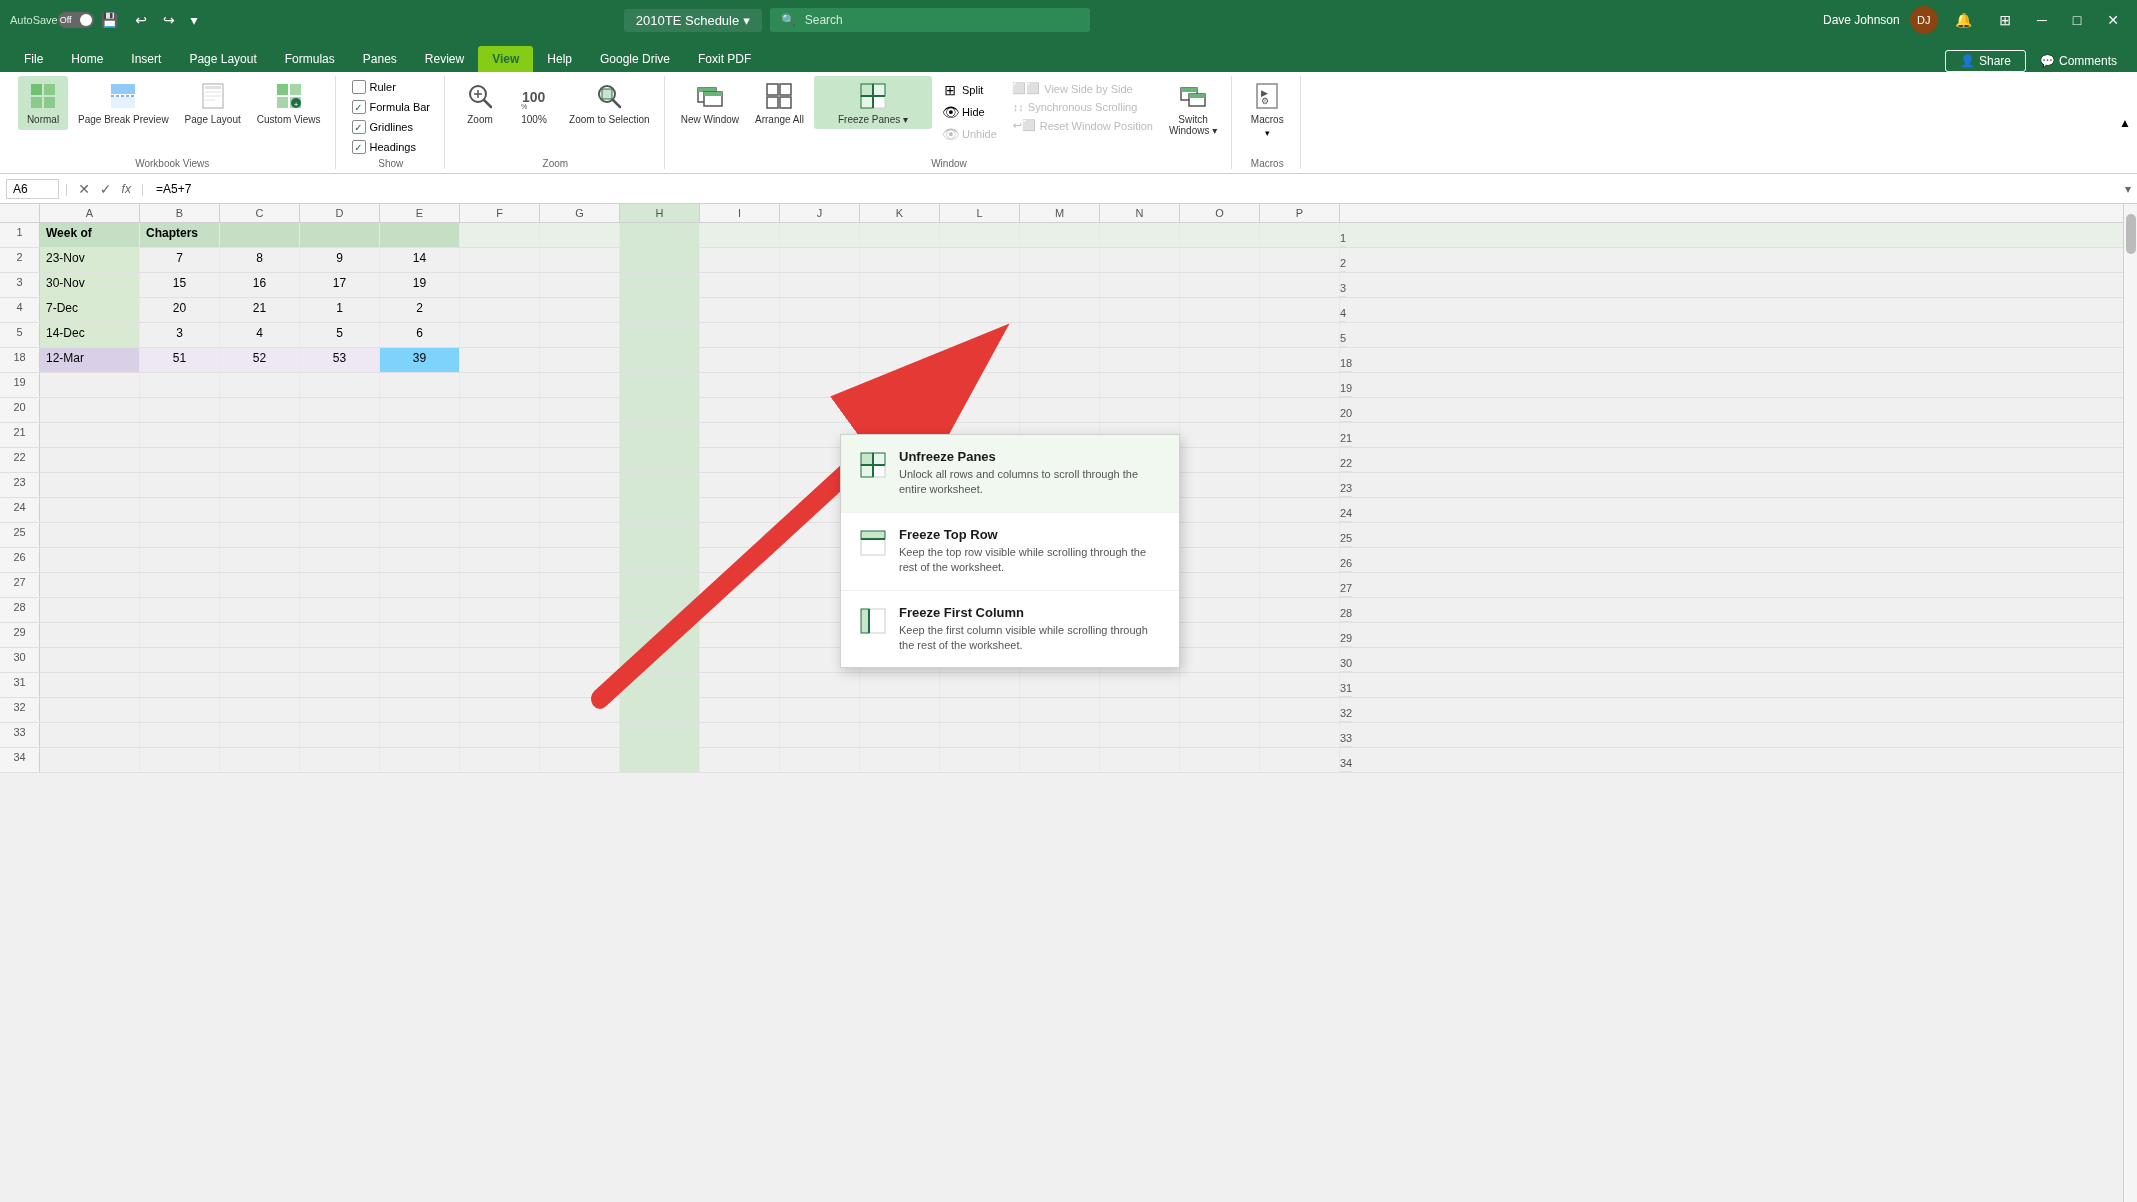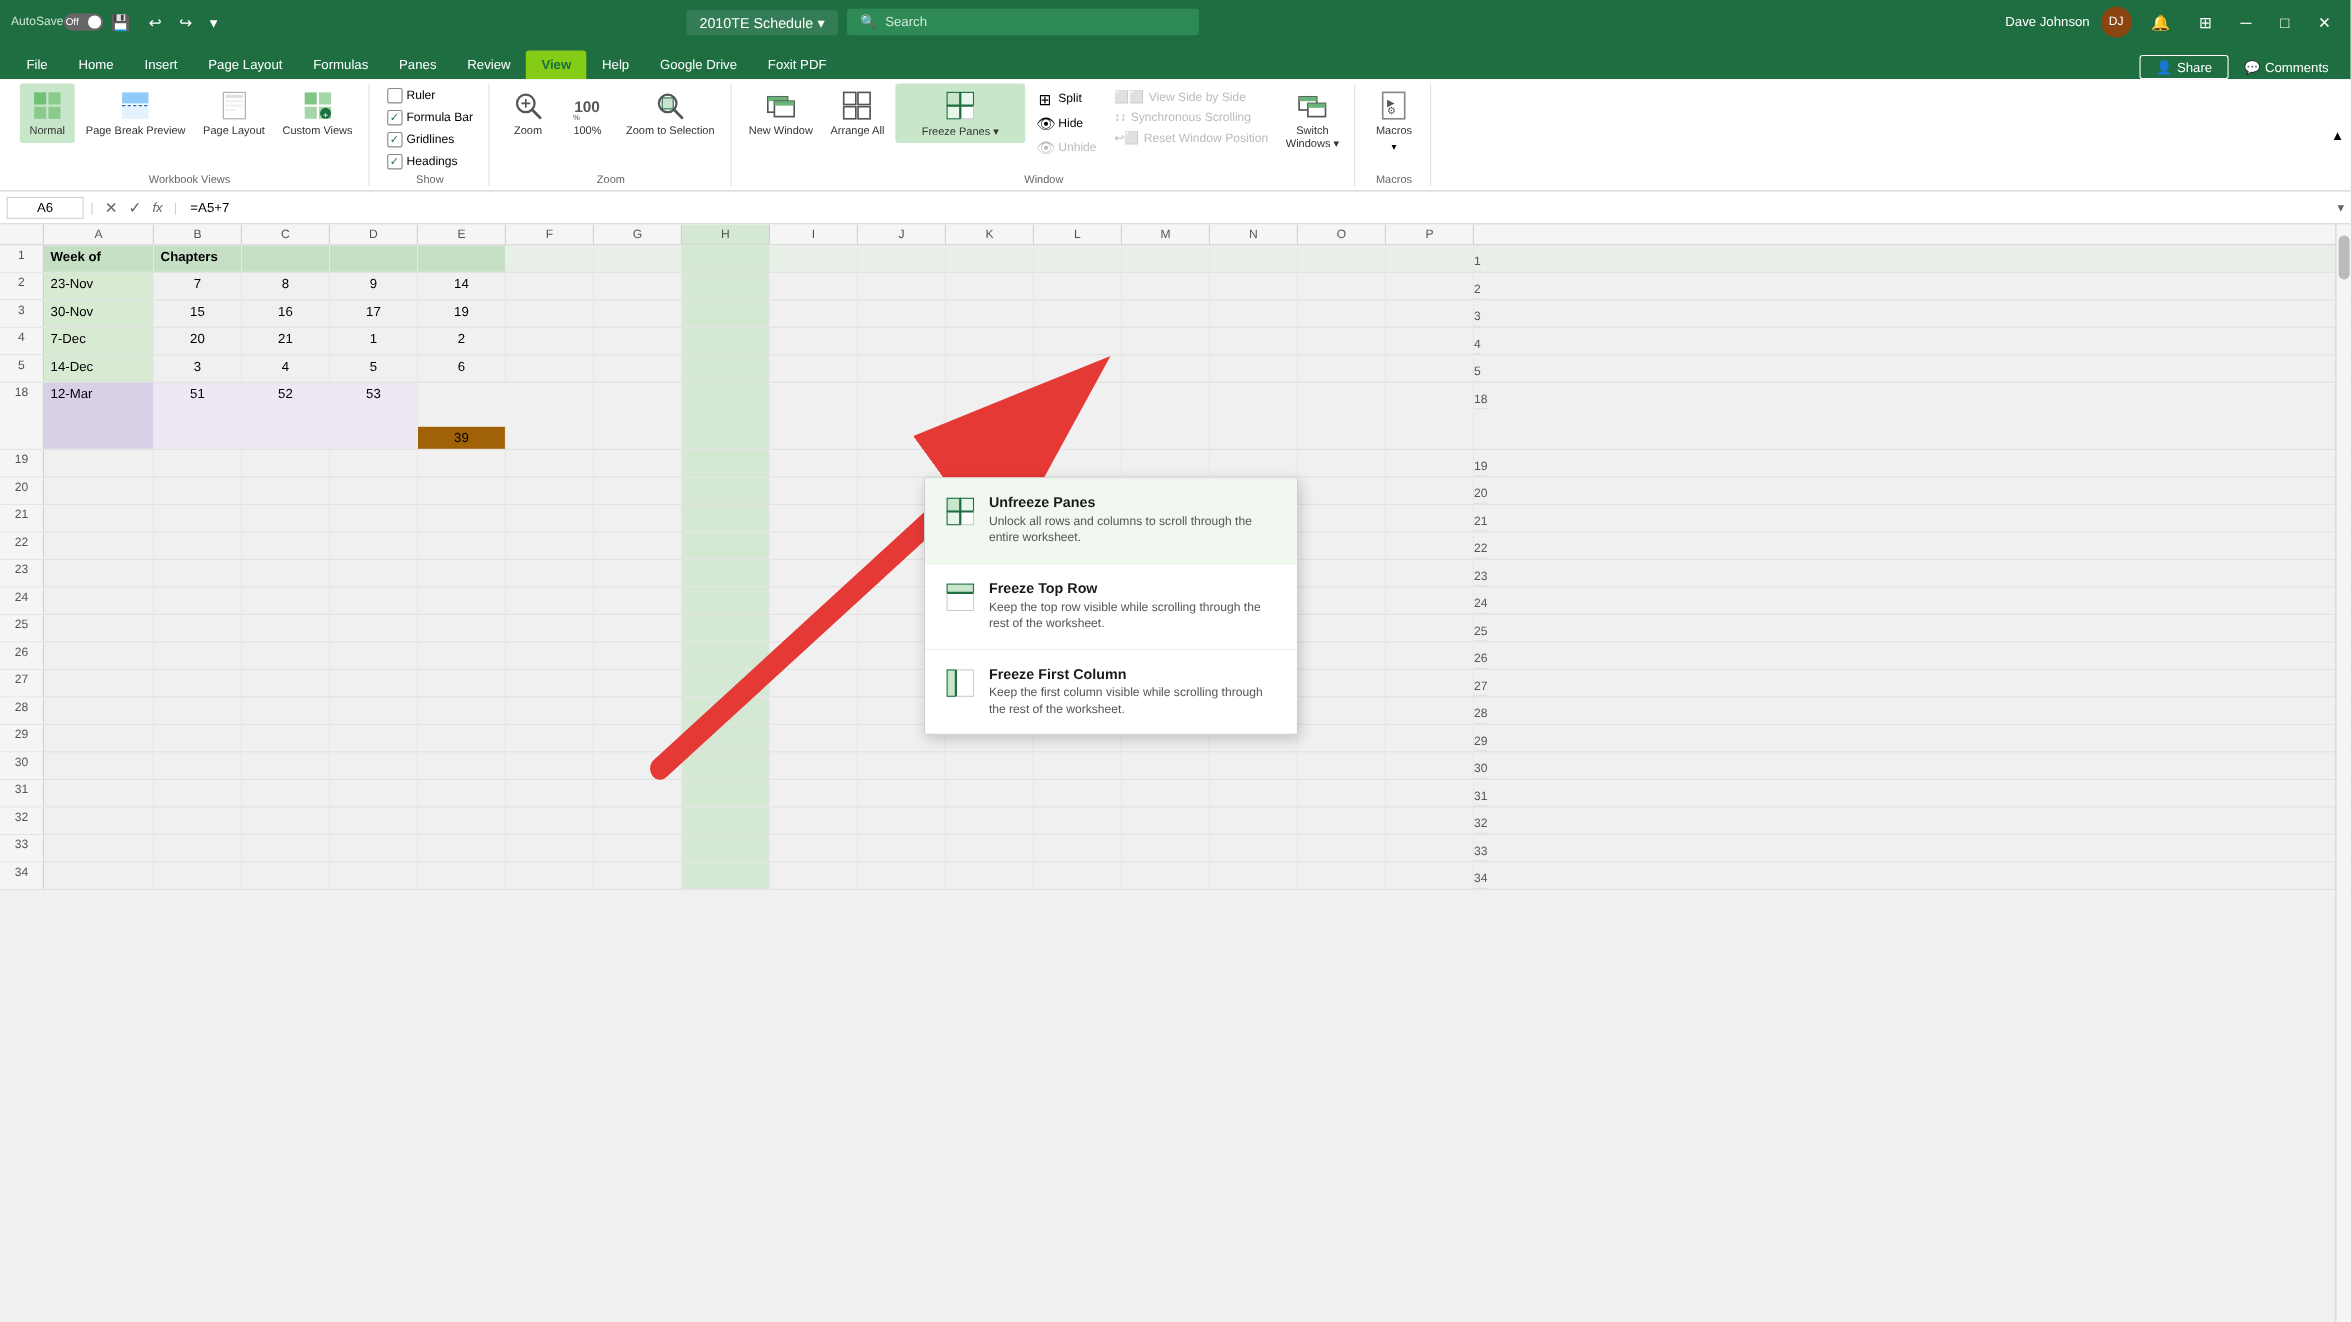--- a/index.html
+++ b/index.html
@@ -248,25 +248,24 @@
     .formula-bar {
       background: white;
       border-bottom: 1px solid #d0d0d0;
       display: flex;
       align-items: center;
       padding: 2px 6px;
       gap: 6px;
       height: 30px;
     }
     .cell-ref {
-      width: 70px;
+      width: 53px;
       border: 1px solid #d0d0d0;
       padding: 2px 6px;
       font-size: 12px;
-      text-align: center;
     }
     .formula-btns { display: flex; gap: 2px; align-items: center; }
     .formula-btn { border: none; background: transparent; cursor: pointer; font-size: 14px; color: #666; padding: 2px 4px; }
     .formula-input {
       flex: 1;
       border: none;
       padding: 2px 6px;
       font-size: 12px;
       outline: none;
     }
@@ -826,21 +825,21 @@
           <div class="cell col-p"></div>
           <div class="right-num" style="height:24px;line-height:24px;">5</div>
         </div>
 
         <div class="grid-row">
           <div class="row-num">18</div>
           <div class="cell col-a" style="background:#d9d0e8;">12-Mar</div>
           <div class="cell col-b text-center" style="background:#ede8f3;">51</div>
           <div class="cell col-c text-center" style="background:#ede8f3;">52</div>
           <div class="cell col-d text-center" style="background:#ede8f3;">53</div>
-          <div class="cell col-e text-center" style="background:#a16207;margin-top:40px;">39</div>
+          <div class="cell col-e text-center" style="background:#7dd3fc;">39</div>
           <div class="cell col-f"></div>
           <div class="cell col-g"></div>
           <div class="cell col-h" style="background:#d5e8d4;"></div>
           <div class="cell col-i"></div>
           <div class="cell col-j"></div>
           <div class="cell col-k"></div>
           <div class="cell col-l"></div>
           <div class="cell col-m"></div>
           <div class="cell col-n"></div>
           <div class="cell col-o"></div>

